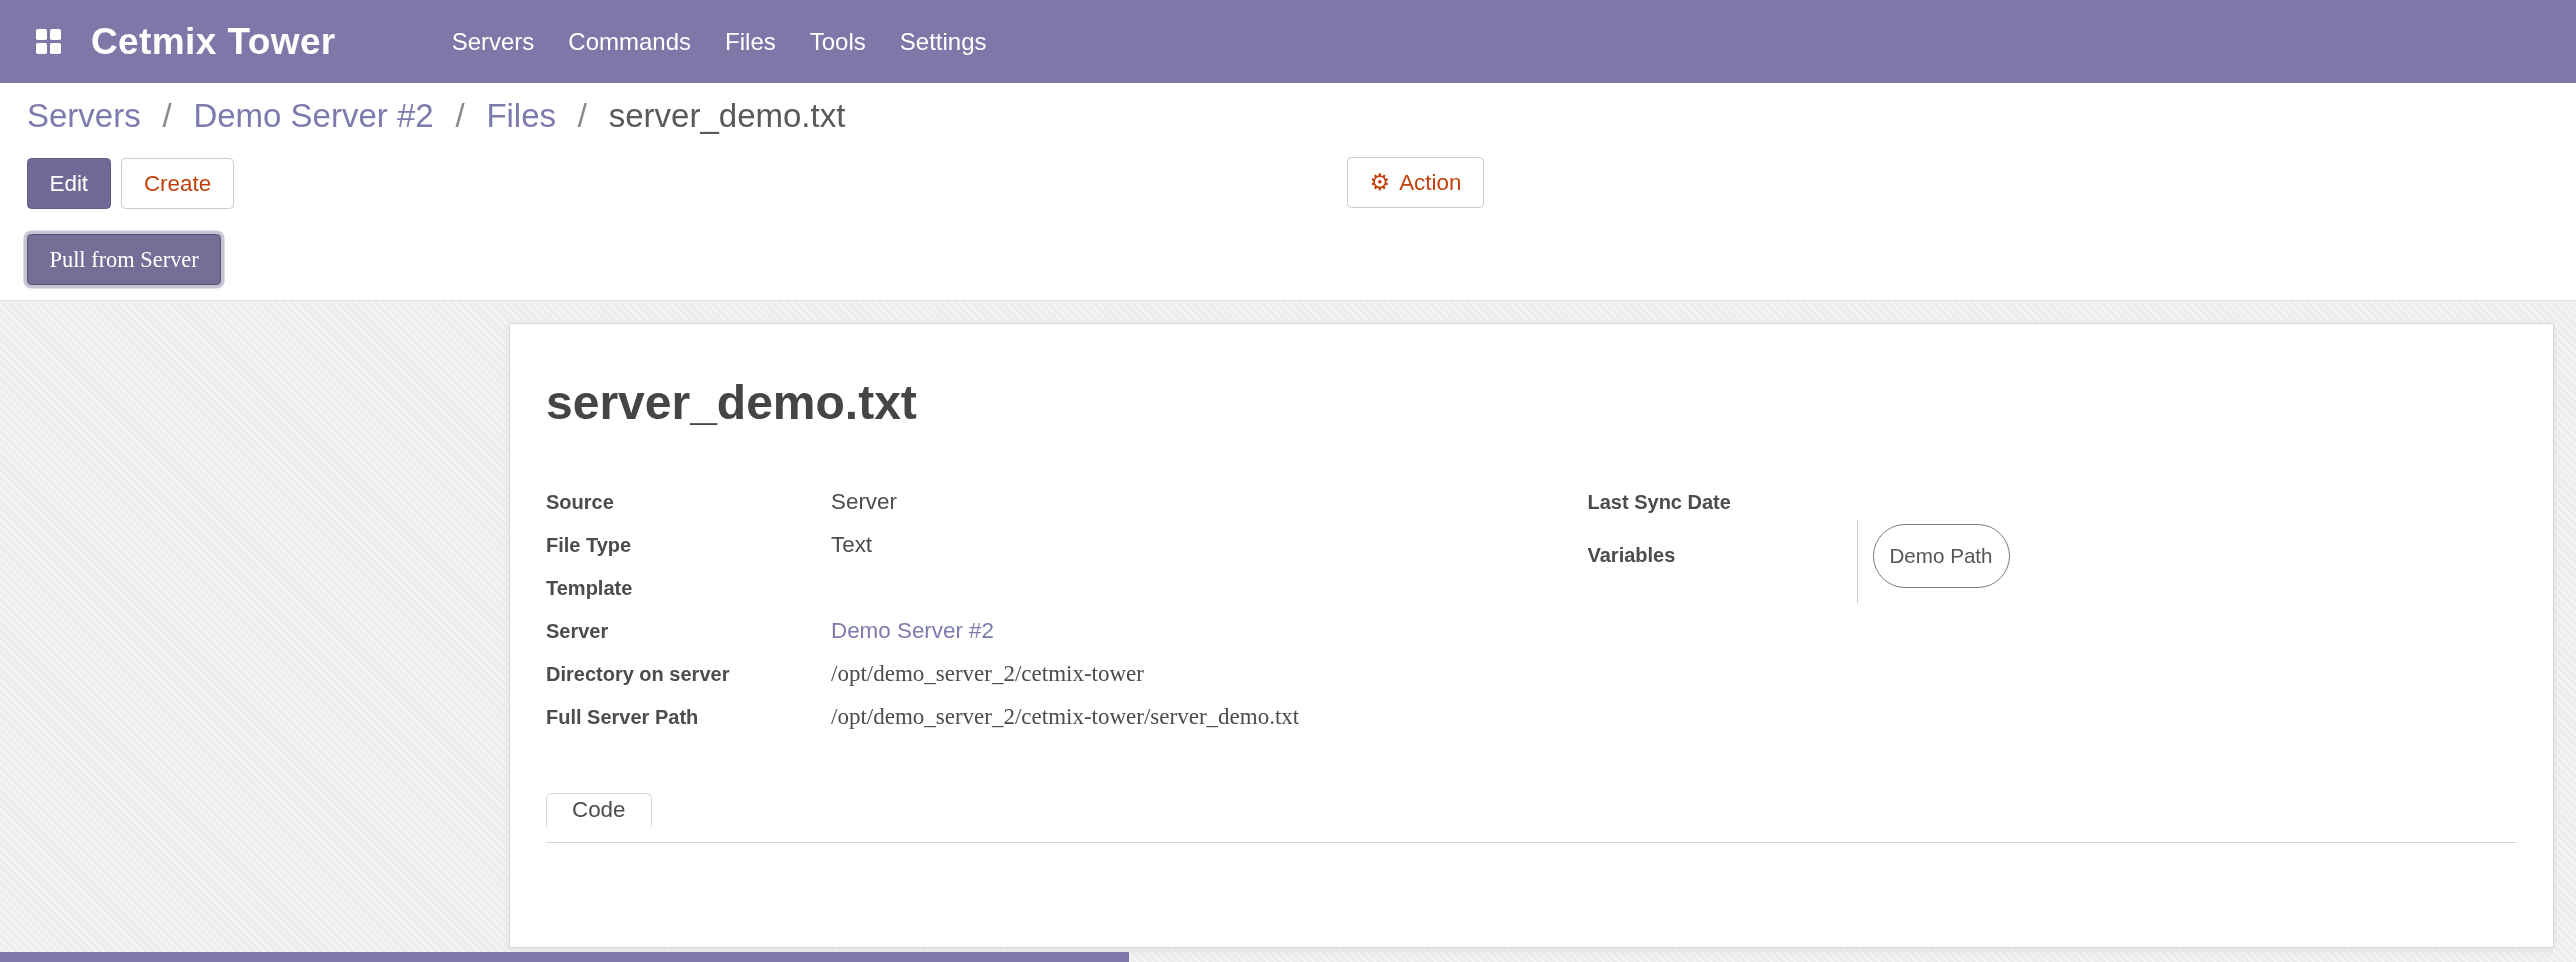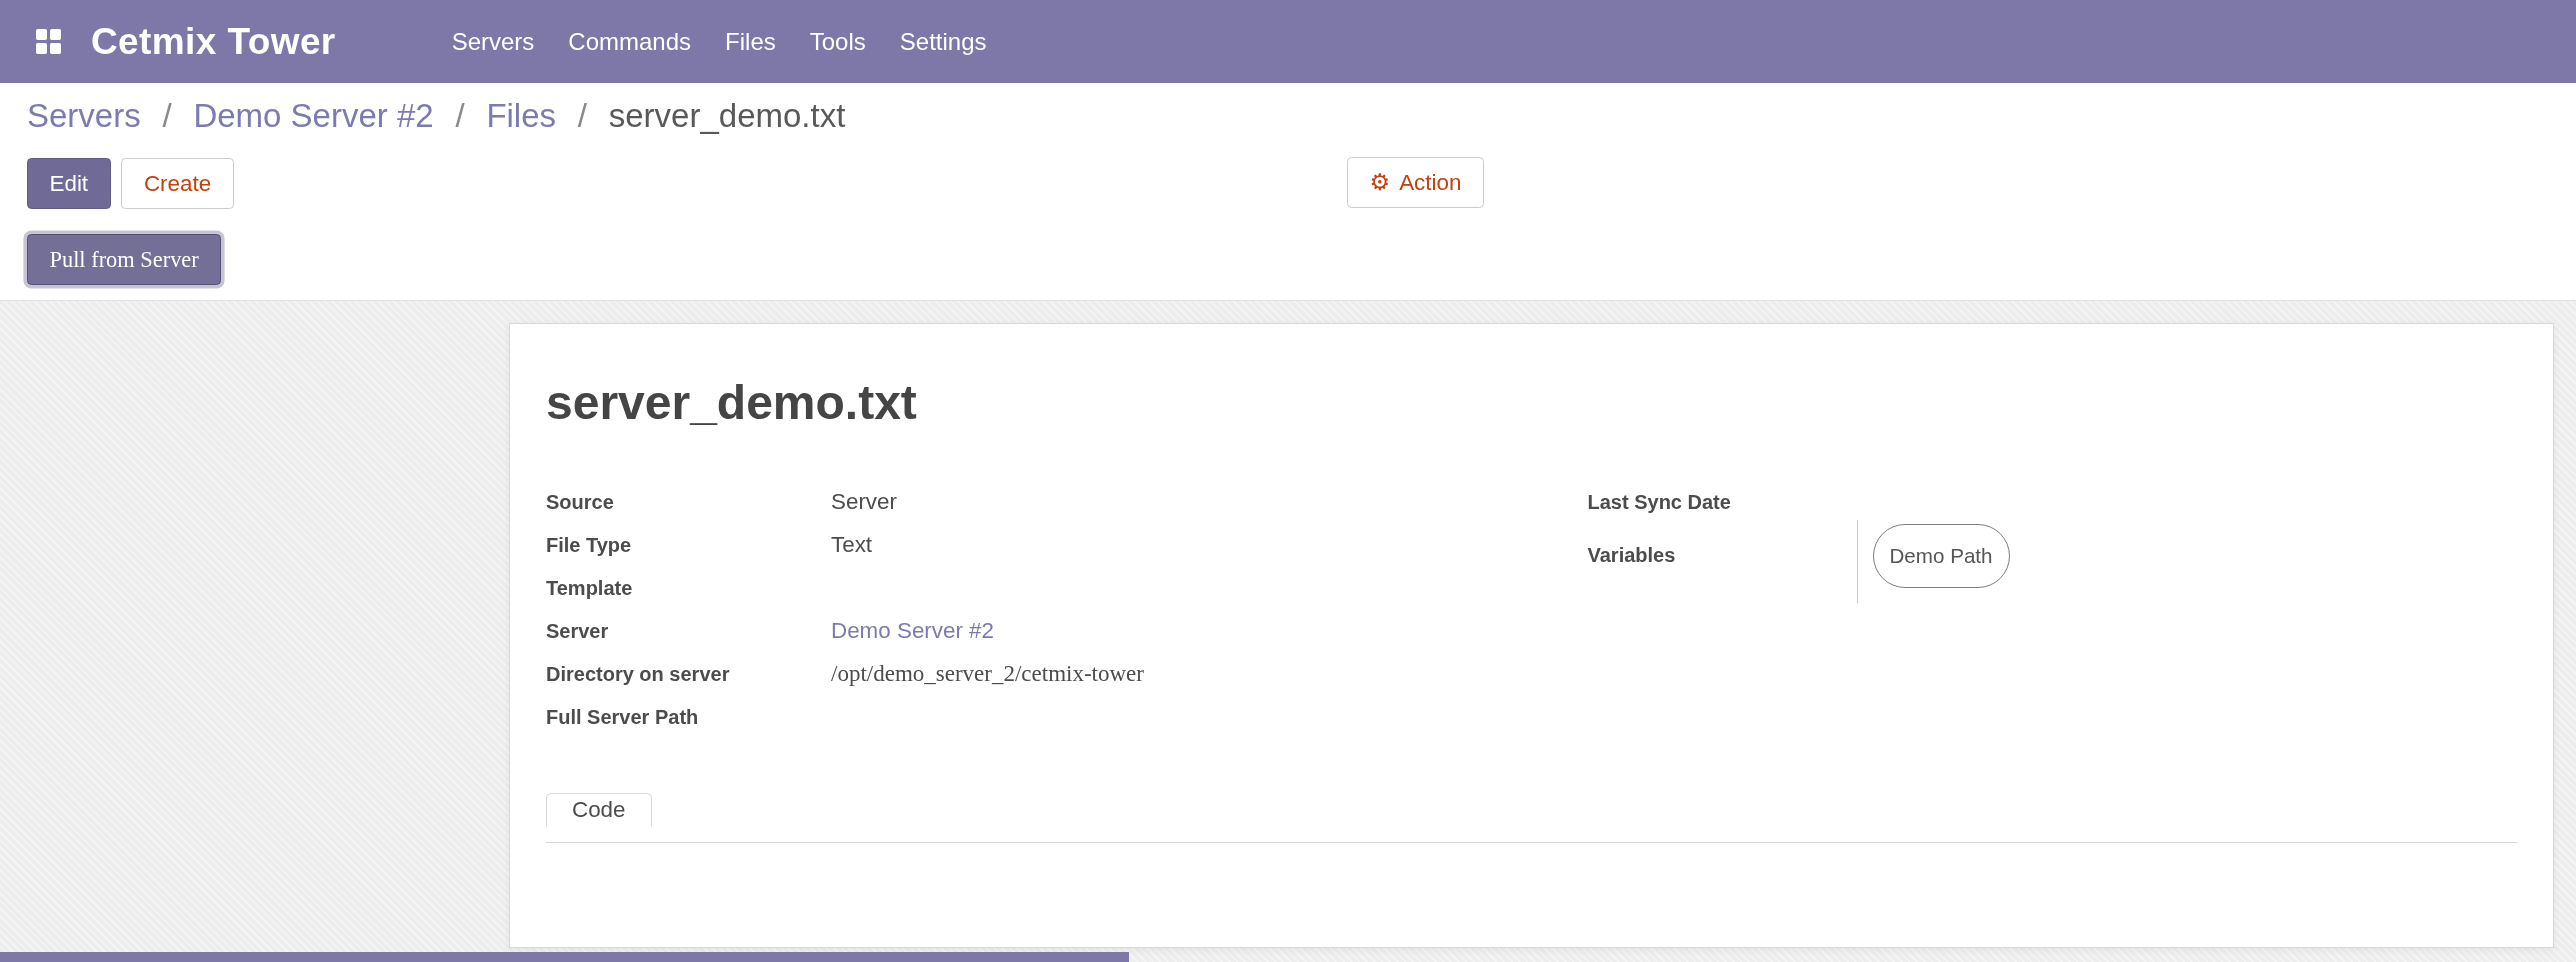--- a/index.html
+++ b/index.html
@@ -276,20 +276,21 @@
         <div class="field-row">
           <span class="field-label">Server</span>
           <span class="field-value"><a>Demo Server #2</a></span>
         </div>
         <div class="field-row">
           <span class="field-label">Directory on server</span>
           <span class="field-value mono">/opt/demo_server_2/cetmix-tower</span>
         </div>
         <div class="field-row">
           <span class="field-label">Full Server Path</span>
+          <span class="field-value mono">/opt/demo_server_2/cetmix-tower/server_demo.txt</span>
         </div>
       </div>
 
       <div class="field-group group-right">
         <span class="vline"></span>
         <div class="field-row">
           <span class="field-label">Last Sync Date</span>
           <span class="field-value"></span>
         </div>
         <div class="field-row">

